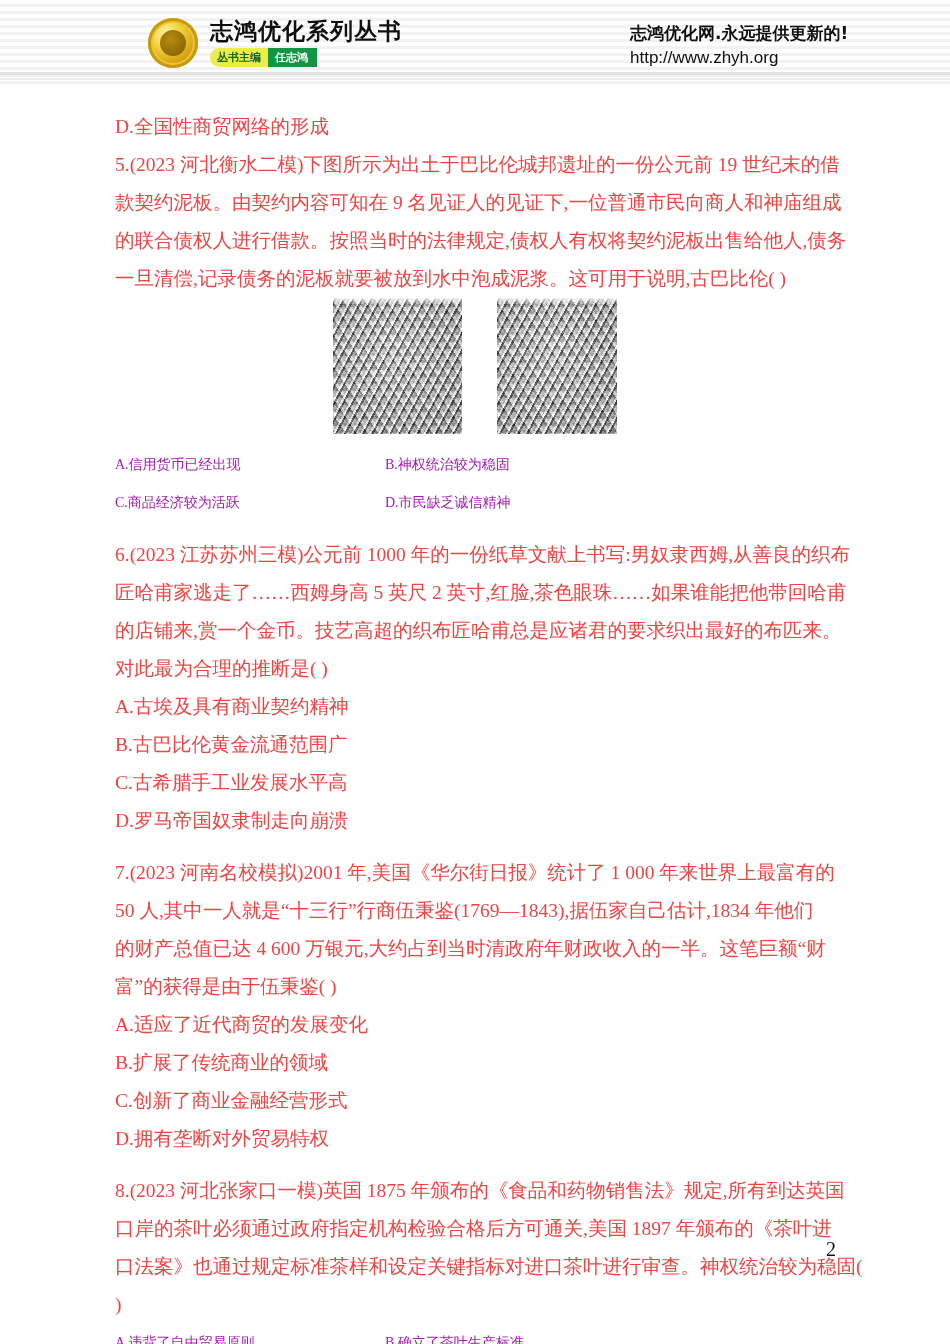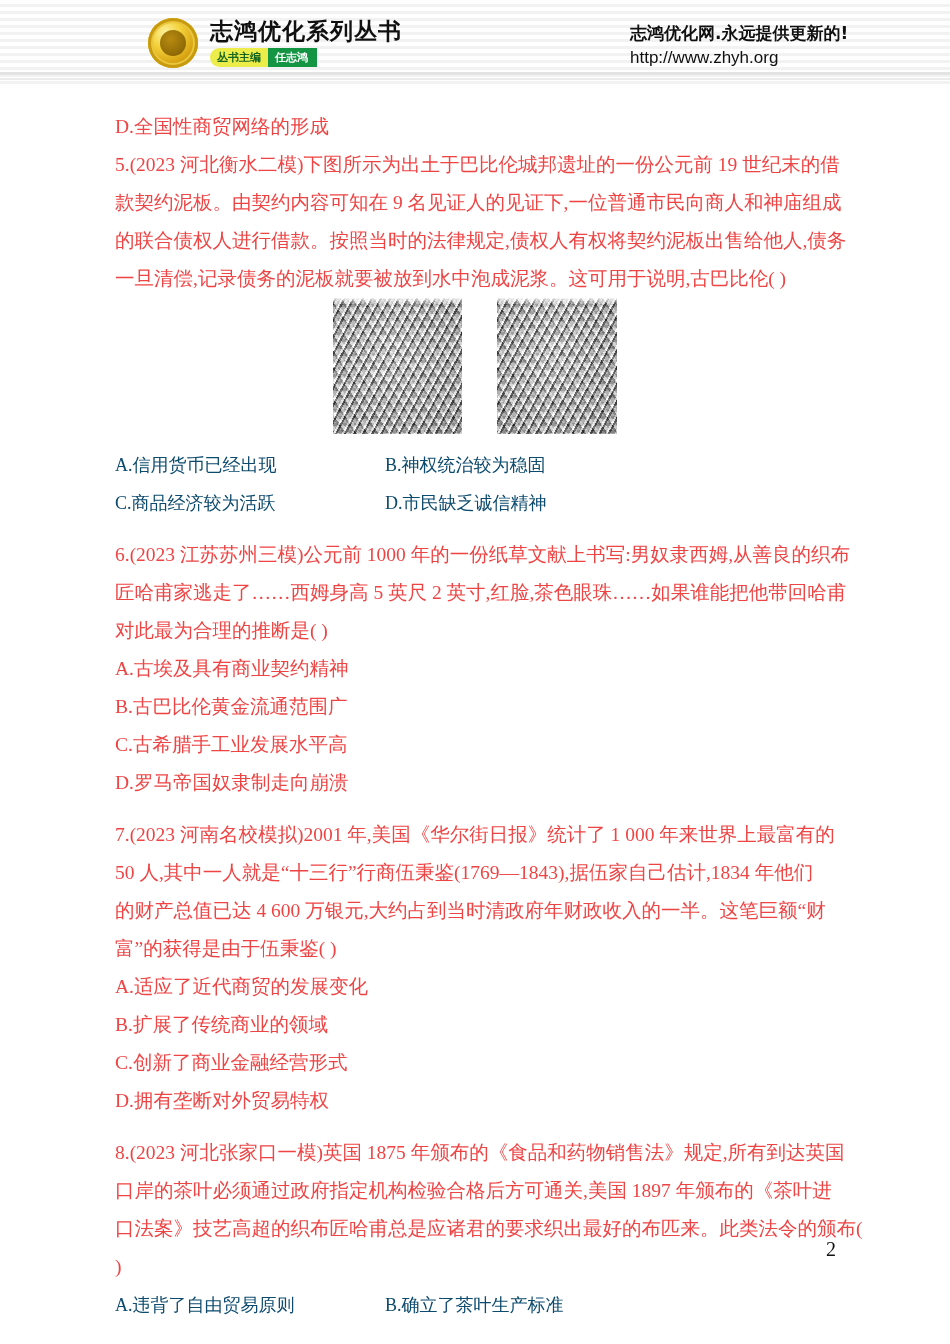--- a/index.html
+++ b/index.html
@@ -148,23 +148,23 @@
   }
   .line {
     font-size: 19.5px;
     line-height: 38px;
     white-space: nowrap;
     color: #ef4444;
   }
 
   .opt-row {
     display: flex;
-    font-size: 18px;
+    font-size: 14px;
     line-height: 38px;
-    color: #0c4a6e;
+    color: #a21caf;
   }
   .opt-a { width: 270px; flex: 0 0 270px; }
   .opt-b { flex: 1 1 auto; }
 
   
   .figures {
     position: absolute;
     left: 333px;
     top: 297px;
     width: 284px;
@@ -251,20 +251,21 @@
         <div class="opt-a">C.商品经济较为活跃</div>
         <div class="opt-b">D.市民缺乏诚信精神</div>
       </div>
     </div>
 
     <div style="height:14px"></div>
 
     <div>
       <div class="line">6.(2023 江苏苏州三模)公元前 1000 年的一份纸草文献上书写:男奴隶西姆,从善良的织布</div>
       <div class="line">匠哈甫家逃走了……西姆身高 5 英尺 2 英寸,红脸,茶色眼珠……如果谁能把他带回哈甫</div>
+      <div class="line">的店铺来,赏一个金币。技艺高超的织布匠哈甫总是应诸君的要求织出最好的布匹来。</div>
       <div class="line">对此最为合理的推断是(      )</div>
       <div class="line">A.古埃及具有商业契约精神</div>
       <div class="line">B.古巴比伦黄金流通范围广</div>
       <div class="line">C.古希腊手工业发展水平高</div>
       <div class="line">D.罗马帝国奴隶制走向崩溃</div>
     </div>
 
     <div style="height:14px"></div>
 
     <div>
@@ -276,21 +277,21 @@
       <div class="line">B.扩展了传统商业的领域</div>
       <div class="line">C.创新了商业金融经营形式</div>
       <div class="line">D.拥有垄断对外贸易特权</div>
     </div>
 
     <div style="height:14px"></div>
 
     <div>
       <div class="line">8.(2023 河北张家口一模)英国 1875 年颁布的《食品和药物销售法》规定,所有到达英国</div>
       <div class="line">口岸的茶叶必须通过政府指定机构检验合格后方可通关,美国 1897 年颁布的《茶叶进</div>
-      <div class="line">口法案》技艺高超的织布匠哈甫总是应诸君的要求织出最好的布匹来。此类法令的颁布(</div>
+      <div class="line">口法案》也通过规定标准茶样和设定关键指标对进口茶叶进行审查。神权统治较为稳固(</div>
       <div class="line">)</div>
       <div class="opt-row">
         <div class="opt-a">A.违背了自由贸易原则</div>
         <div class="opt-b">B.确立了茶叶生产标准</div>
       </div>
     </div>
 
   </div>
 
   <div class="figures">

